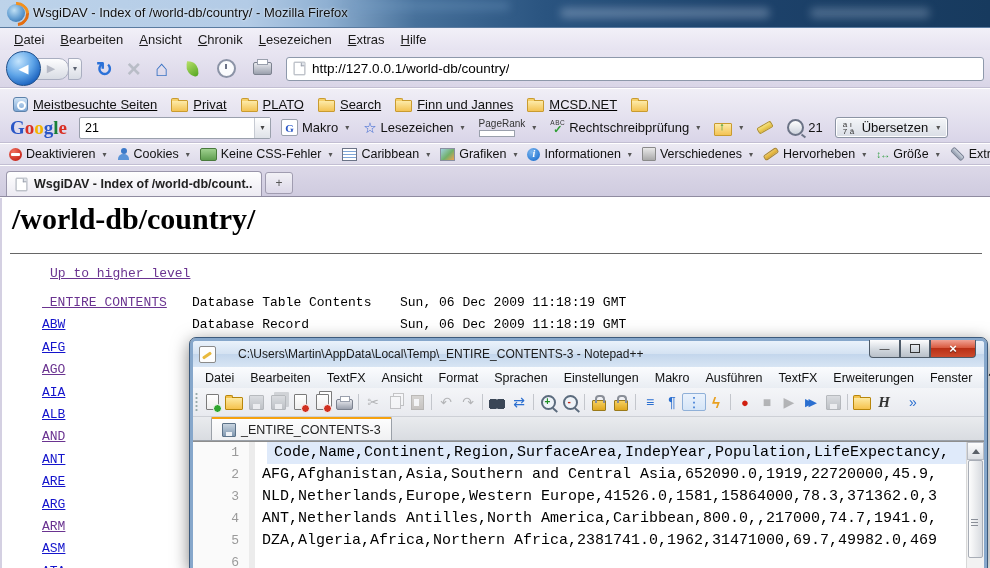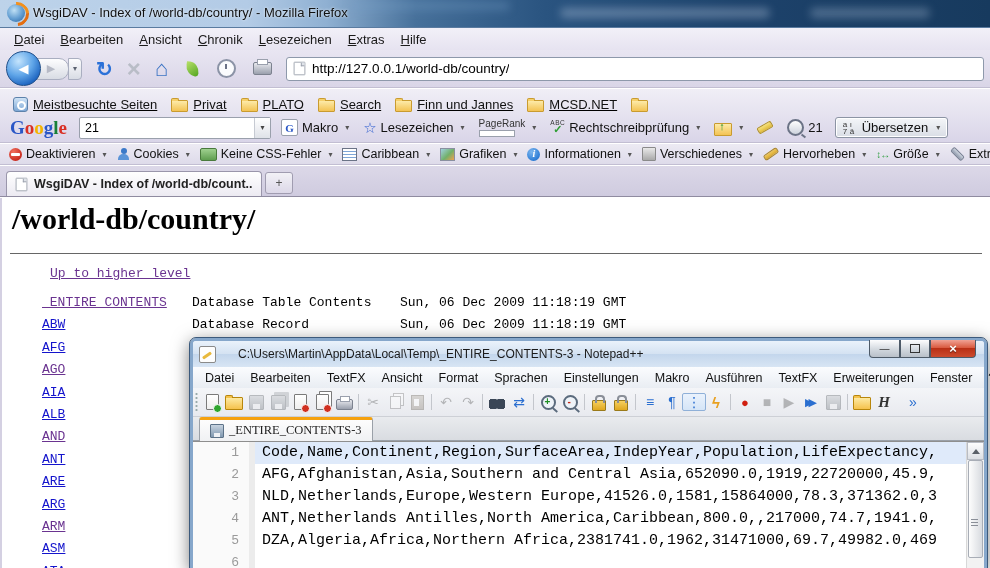--- a/index.html
+++ b/index.html
@@ -188,33 +188,33 @@
   .bino{width:16px;height:10px;margin-top:4px;
     background:radial-gradient(circle at 27% 50%,#3a4656 42%,transparent 46%),radial-gradient(circle at 73% 50%,#3a4656 42%,transparent 46%);}
   .mag{width:11px;height:11px;border:2px solid #5b6b7d;border-radius:50%;position:relative;background:#eef3f8;}
   .mag::before{content:"";position:absolute;right:-4px;bottom:-3px;width:6px;height:2px;background:#5b6b7d;transform:rotate(40deg);}
   .mag.plus::after,.mag.minus::after{position:absolute;left:2px;top:-1px;font-size:10px;font-weight:bold;}
   .mag.plus::after{content:"+";color:#1e8f23;}
   .mag.minus::after{content:"-";color:#c02616;left:3px;}
   .lock{width:12px;height:9px;background:linear-gradient(#f6d060,#e0a820);border:1px solid #9a7a1a;margin-top:7px;position:relative;border-radius:1px;}
   .lock::before{content:"";position:absolute;left:2px;top:-6px;width:6px;height:6px;border:2px solid #8a8f98;border-bottom:none;border-radius:4px 4px 0 0;}
 
-  .npp-tabbar{height:23px;background:linear-gradient(#e9ebee,#d9dce1);border-bottom:1px solid #9aa0a8;display:flex;align-items:flex-start;padding-left:6px;font-family:Liberation Serif, serif;}
+  .npp-tabbar{height:23px;background:linear-gradient(#e9ebee,#d9dce1);border-bottom:1px solid #9aa0a8;display:flex;align-items:flex-end;padding-left:18px;}
   .npp-tab{height:21px;display:flex;align-items:center;gap:5px;background:linear-gradient(#fdfdfd,#f0f1f3);
     border:1px solid #9aa0a8;border-bottom:none;border-top:3px solid #f5a10e;border-radius:3px 3px 0 0;padding:0 10px;}
   .npp-tab .t{font-size:12.5px;color:#222;white-space:nowrap;}
   .tab-disk{width:12px;height:12px;background:linear-gradient(#c8d4e0,#8098b0);border:1px solid #5c7288;border-radius:1px;position:relative;}
   .tab-disk::after{content:"";position:absolute;left:3px;bottom:0;width:6px;height:4px;background:#eef1f5;}
 
   .npp-editor{position:relative;height:127px;background:#fff;border-top:1px solid #8e8e8e;display:flex;overflow:hidden;}
   .gutter{width:56px;flex:0 0 auto;background:#fafafa;border-right:6px solid #ececec;text-align:right;}
   .lnum{height:22px;line-height:22px;font-family:"Liberation Mono",monospace;font-size:13px;color:#9a9a9a;padding-right:10px;}
   .code{flex:1 1 auto;overflow:hidden;}
   .cline{height:22px;line-height:22px;font-family:"Liberation Mono",monospace;font-size:15px;color:#000;white-space:pre;padding-left:7px;}
-  .cline.cur{background:var(--npp-line-highlight);}
+  .cline.cur{background:var(--npp-line-highlight);margin-left:12px;}
   .vscroll{width:17px;flex:0 0 auto;background:#f2f2f2;border-left:1px solid #d8d8d8;position:relative;}
   .varrow{height:16px;background:linear-gradient(#fdfdfd,#dcdfe4);border:1px solid #b8bcc4;display:flex;align-items:center;justify-content:center;}
   .varrow::after{content:"";width:0;height:0;border-left:4px solid transparent;border-right:4px solid transparent;border-bottom:5px solid #5a6068;}
   .vthumb{position:absolute;left:1px;top:18px;width:13px;height:96px;background:linear-gradient(to right,#fdfdfd,#d8dbe0);
     border:1px solid #a8adb6;border-radius:2px;}
   .vthumb .grip{position:absolute;left:2px;top:58px;width:7px;height:7px;
     background:repeating-linear-gradient(#8a8f98 0 1px,transparent 1px 3px);}
 </style>
 </head>
 <body>

